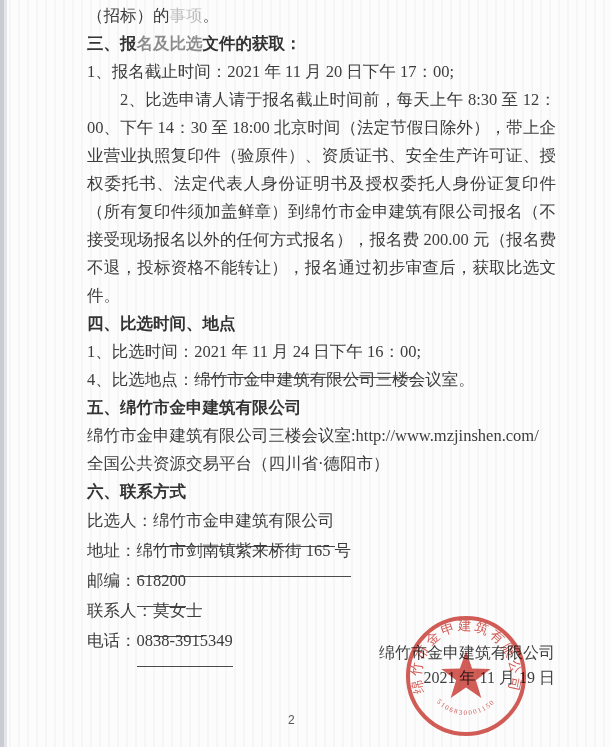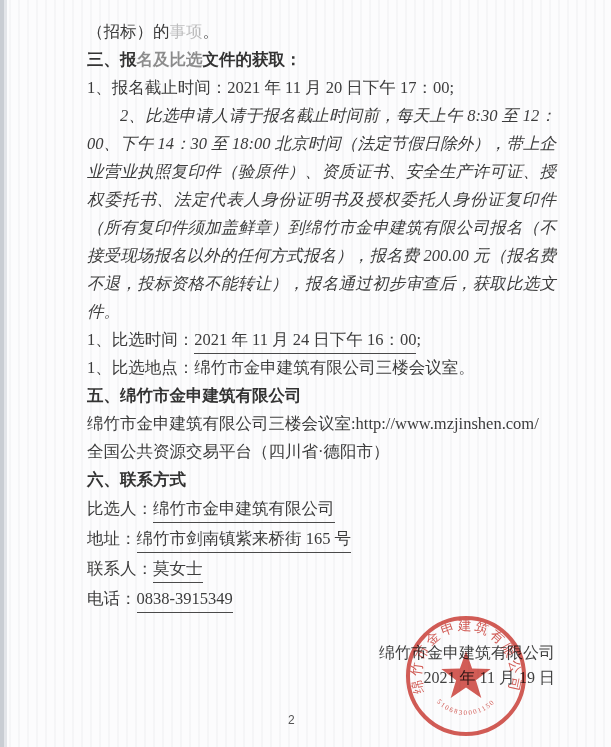--- a/index.html
+++ b/index.html
@@ -10,31 +10,31 @@
     background-color:#fcfcfd;
     background-image:repeating-linear-gradient(90deg, rgba(120,125,135,0.05) 0 2px, transparent 2px 9px);
     font-family:"Liberation Serif","DejaVu Serif",serif;
     color:#3c3c3c;
   }
   .edge-strip{
     position:absolute;left:0;top:0;width:7px;height:100%;
     background:linear-gradient(90deg,#c9cdd3 0 4px,#e3e5e9 4px 7px);
   }
   .content{
-    position:absolute;left:87px;top:18px;width:469px;
+    position:absolute;left:87px;top:2px;width:469px;
     font-size:16.5px;line-height:28px;
     text-align:justify;text-justify:inter-ideograph;
   }
   .content p{margin:0;padding:0;}
   .indent{padding-left:33px;}
-  .hang{text-indent:33px;font-style:italic;}
+  .hang{text-indent:33px;}
   .heading{font-weight:bold;color:#333;}
   .faint{opacity:.32;}
   .semi{opacity:.55;}
-  .uline{border-bottom:1px solid #4a4a4a;padding-bottom:4px;}
+  .uline{border-bottom:1px solid #4a4a4a;padding-bottom:16px;}
   .contact-row{line-height:30px;}
   .signature{
     position:absolute;right:56px;top:640px;
     font-size:16px;line-height:25px;color:#3f3f3f;
     text-align:right;
   }
   .page-number{
     position:absolute;left:288px;top:713px;
     font-size:12px;color:#555;
     font-family:"Liberation Sans","DejaVu Sans",sans-serif;
@@ -55,37 +55,39 @@
   <div class="content">
 
     <p><span>（招标）的</span><span class="faint">事项</span><span>。</span></p>
 
     <p class="heading indent"><span>三、报</span><span class="semi">名及比选</span><span>文件的获取：</span></p>
 
     <p class="indent">1、报名截止时间：2021 年 11 月 20 日下午 17：00;</p>
 
     <p class="hang">2、比选申请人请于报名截止时间前，每天上午 8:30 至 12：00、下午 14：30 至 18:00 北京时间（法定节假日除外），带上企业营业执照复印件（验原件）、资质证书、安全生产许可证、授权委托书、法定代表人身份证明书及授权委托人身份证复印件（所有复印件须加盖鲜章）到绵竹市金申建筑有限公司报名（不接受现场报名以外的任何方式报名），报名费 200.00 元（报名费不退，投标资格不能转让），报名通过初步审查后，获取比选文件。</p>
 
+    <p class="heading indent">四、比选时间、地点</p>
 
     <p class="indent"><span>1、比选时间：</span><span class="uline">2021 年 11 月 24 日下午 16：00</span><span>;</span></p>
 
-    <p class="indent">1、比选地点：绵竹市金申建筑有限公司三楼会议室。</p>
+    <p class="indent">4、比选地点：绵竹市金申建筑有限公司三楼会议室。</p>
 
     <p class="heading indent">五、绵竹市金申建筑有限公司</p>
 
     <p class="indent">绵竹市金申建筑有限公司三楼会议室:http://www.mzjinshen.com/</p>
 
     <p class="indent">全国公共资源交易平台（四川省·德阳市）</p>
 
     <p class="heading indent">六、联系方式</p>
 
     <p class="indent contact-row"><span>比选人：</span><span class="uline">绵竹市金申建筑有限公司</span></p>
 
     <p class="indent contact-row"><span>地址：</span><span class="uline">绵竹市剑南镇紫来桥街 165 号</span></p>
 
+    <p class="indent contact-row"><span>邮编：</span><span class="uline">618200</span></p>
 
     <p class="indent contact-row"><span>联系人：</span><span class="uline">莫女士</span>&nbsp;</p>
 
     <p class="indent contact-row"><span>电话：</span><span class="uline">0838-3915349</span></p>
 
   </div>
 
   <div class="signature">
     <div>绵竹市金申建筑有限公司</div>
     <div>2021 年 11 月 19 日</div>

